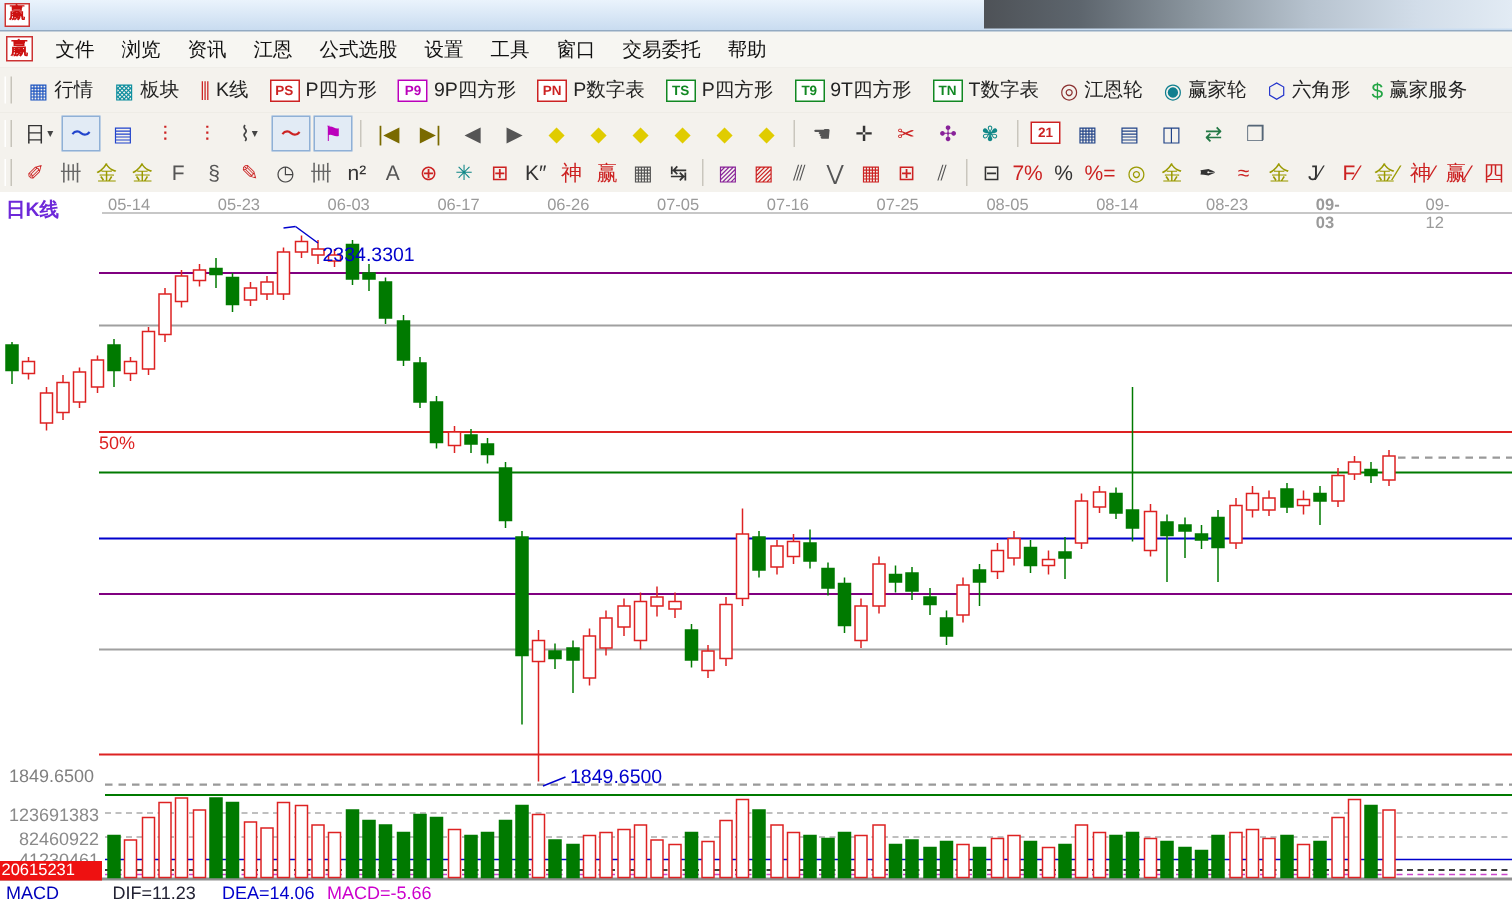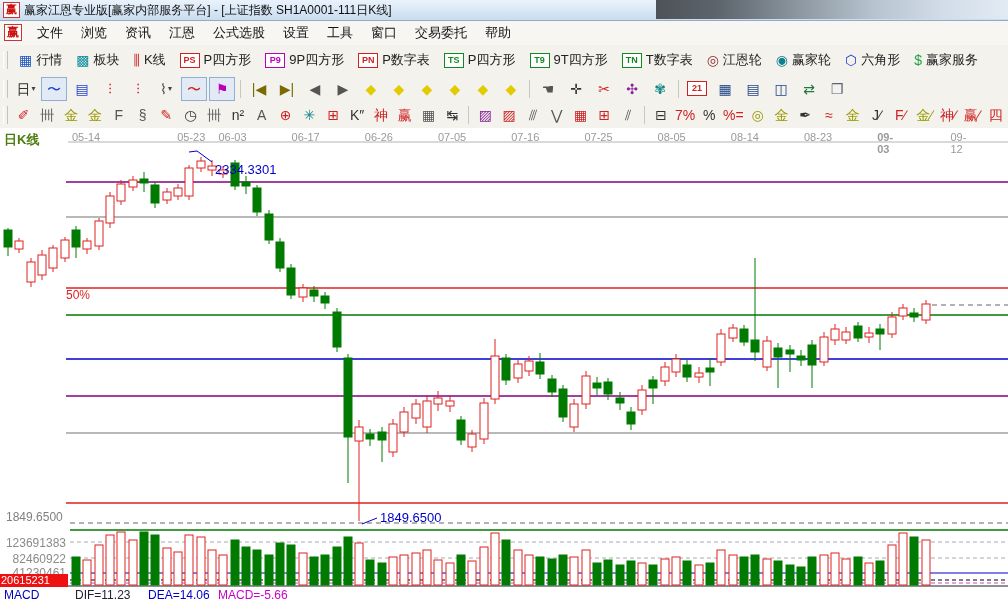--- a/index.html
+++ b/index.html
@@ -32,36 +32,35 @@
   .glyph{font-size:14px;line-height:14px;}
   .ibtn{width:24px;height:22px;display:flex;align-items:center;justify-content:center;margin:0 1px;
         font-size:14px;border:1px solid transparent;cursor:default;position:relative;}
   .ibtn.pressed{background:#e2ebf5;border:1px solid #8fb0d6;}
   .ibtn .dd{font-size:8px;color:#444;margin-left:1px;}
   .ibtn3{width:23px;height:21px;font-size:13px;}
   
   .chart{position:absolute;top:128px;left:0;width:1008px;height:472px;background:#fff;}
   .chart svg{position:absolute;left:0;top:0;}
   .ovl{position:absolute;font-size:12px;line-height:12px;white-space:pre;}
-  .period{left:4px;top:6px;color:#4d7c0f;font-size:13px;font-weight:bold;}
+  .period{left:4px;top:6px;color:#6d28d9;font-size:13px;font-weight:bold;}
   .dates{position:absolute;left:0;top:3px;width:844px;height:12px;color:#9a9a9a;font-size:11px;}
   .dates span{position:absolute;top:0;}
   .pct{color:#dd2222;}
   .gray{color:#808080;}
   .vol-label{position:absolute;width:64px;text-align:right;color:#8a8a8a;font-size:12px;}
   .vol-badge{position:absolute;left:0;width:68px;height:13px;background:#ee1111;color:#fff;
              font-size:11px;line-height:13px;text-align:left;padding-left:1px;box-sizing:border-box;}
   .status span{position:absolute;font-size:12px;}
 </style>
 </head>
 <body>
 
 <div class="titlebar">
   <span class="appicon">赢</span>
-  <span>赢家江恩专业版[赢家内部服务平台] - [上证指数  SH1A0001-111日K线]</span>
   <div class="blurblock"></div>
 </div>
 
 <div class="menubar">
   <span class="appicon">赢</span>
   <span id="menu-items"><span class="menu-item">文件</span><span class="menu-item">浏览</span><span class="menu-item">资讯</span><span class="menu-item">江恩</span><span class="menu-item">公式选股</span><span class="menu-item">设置</span><span class="menu-item">工具</span><span class="menu-item">窗口</span><span class="menu-item">交易委托</span><span class="menu-item">帮助</span></span>
 </div>
 
 <div class="tbar tbar1" id="toolbar-main">
     <span class="grip"></span>
@@ -769,21 +768,21 @@
       <line x1="189" y1="24" x2="197" y2="23" stroke="#0000cc" stroke-width="1"></line>
       <line x1="197" y1="23" x2="212" y2="34" stroke="#0000cc" stroke-width="1"></line>
       <text x="215" y="46" fill="#0000cc" font-size="13" font-family="&quot;Liberation Sans&quot;,sans-serif">2334.3301</text>
       <line x1="362" y1="396" x2="377" y2="390" stroke="#0000cc" stroke-width="1"></line>
       <text x="380" y="394" fill="#0000cc" font-size="13" font-family="&quot;Liberation Sans&quot;,sans-serif">1849.6500</text>
     </svg>
 
   <span class="ovl period">日K线</span>
   <div class="dates" id="date-axis">
       <span style="left: 72px;">05-14</span>
-      <span style="left: 145.2px; margin-left: 32px;">05-23</span>
+      <span style="left: 145.2px;">05-23</span>
       <span style="left: 218.4px;">06-03</span>
       <span style="left: 291.6px;">06-17</span>
       <span style="left: 364.8px;">06-26</span>
       <span style="left: 438px;">07-05</span>
       <span style="left: 511.2px;">07-16</span>
       <span style="left: 584.4px;">07-25</span>
       <span style="left: 657.6px;">08-05</span>
       <span style="left: 730.8px;">08-14</span>
       <span style="left: 804px;">08-23</span>
       <span style="left: 877.2px; font-weight: bold;">09-03</span>

